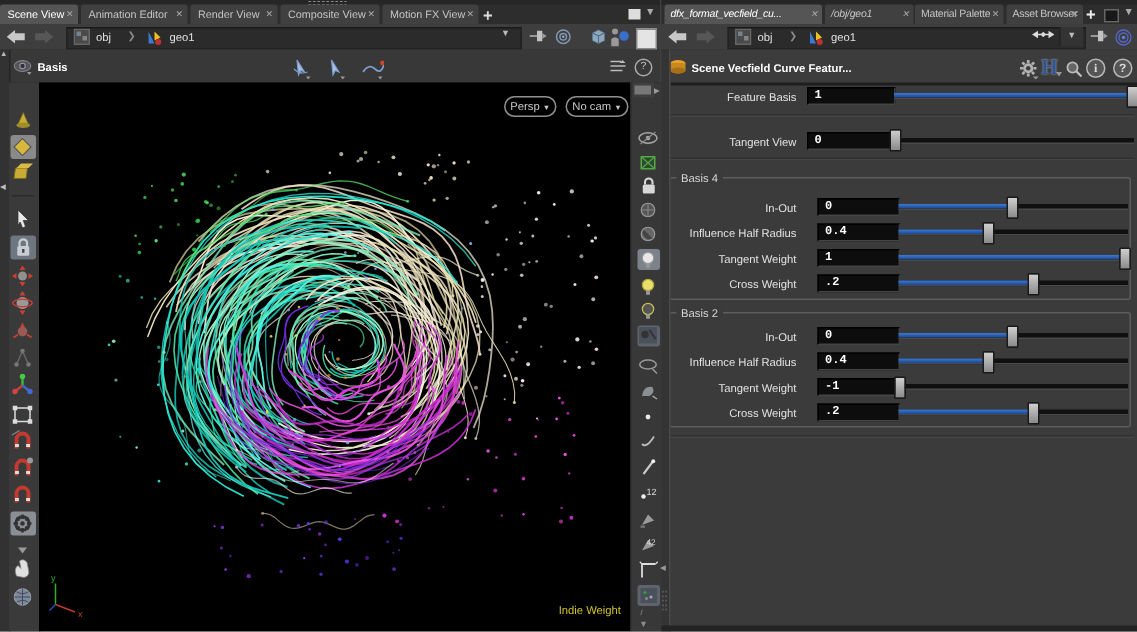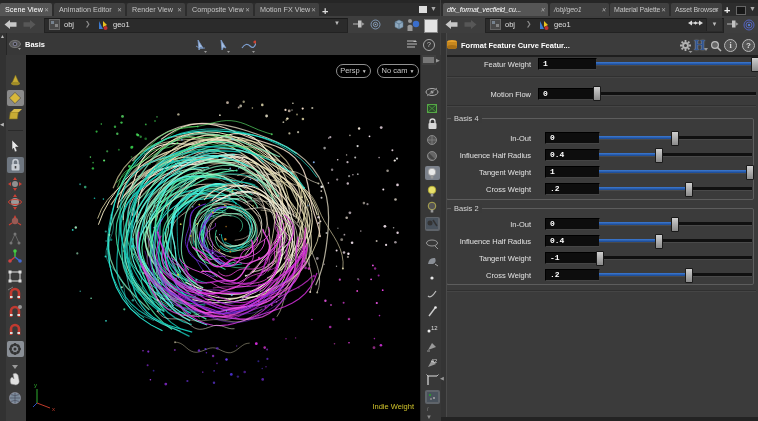--- a/index.html
+++ b/index.html
@@ -803,47 +803,47 @@
         <circle cx="6" cy="6" r="5" fill="none" stroke="#56c" stroke-width="0.9"></circle>
         <circle cx="6" cy="6" r="3" fill="none" stroke="#56c" stroke-width="0.9"></circle>
         <circle cx="6" cy="6" r="1.2" fill="#5a82cc"></circle>
       </svg>
 <div class="ab" style="left:0;top:33px;width:317px;height:22px;background:#3c3c3c;border-bottom:2px solid #1e1e1e"></div>
 <svg class="icon" style="left:5px;top:39px" width="12" height="11">
         <ellipse cx="6" cy="3" rx="5" ry="2" fill="#e8a22a"></ellipse>
         <path d="M1 3 V8 a5 2 0 0 0 10 0 V3" fill="#c8881e"></path>
         <ellipse cx="6" cy="8" rx="5" ry="2" fill="#a86f16"></ellipse>
       </svg>
-<div class="ab" style="left:20px;top:41px;width:113px;color:#fff;font-size:7.5px;font-weight:bold;white-space:nowrap;overflow:hidden">Format Feature Curve Featur...</div>
+<div class="ab" style="left:20px;top:41px;width:113px;color:#fff;font-size:7.5px;font-weight:bold;white-space:nowrap;overflow:hidden">Scene Vecfield Curve Featur...</div>
 <svg class="icon" style="left:238px;top:39px" width="14" height="14">
 <g fill="#b2b2b2">
           <circle cx="6.5" cy="6.5" r="3.4"></circle>
           <g stroke="#b2b2b2" stroke-width="1.8">
 <path d="M6.5 1 V3 M6.5 10 V12 M1 6.5 H3 M10 6.5 H12 M2.6 2.6 L4 4 M10.4 2.6 L9 4 M2.6 10.4 L4 9 M10.4 10.4 L9 9"></path>
           </g>
 <circle cx="6.5" cy="6.5" r="1.5" fill="#3c3c3c"></circle>
         </g>
 <path d="M9.5 12 h4 l-2 2Z" fill="#999"></path>
       </svg>
 <div class="ab" style="left:253px;top:37px;width:13px;height:15px;color:#31548f;font-size:14.5px;font-weight:bold;font-family:'Liberation Serif',serif;text-shadow:0 0 1.2px #c6d2e2">H</div>
 <div class="ab" style="left:263px;top:48px;width:0;height:0;border-left:2.5px solid transparent;border-right:2.5px solid transparent;border-top:3.5px solid #999"></div>
 <svg class="icon" style="left:269px;top:40px" width="12" height="12">
         <circle cx="5" cy="5" r="3.4" fill="#666" stroke="#bbb" stroke-width="1.2"></circle>
         <path d="M7.6 7.6 L11 11" stroke="#bbb" stroke-width="1.5"></path>
       </svg>
 <div class="ab" style="left:283px;top:39px;width:11px;height:11px;border:1.3px solid #b8b8b8;border-radius:50%;background:#555;color:#ddd;font-size:8px;font-weight:bold;text-align:center;line-height:11px;font-family:'Liberation Serif',serif">i</div>
 <div class="ab" style="left:301px;top:39px;width:11px;height:11px;border:1.3px solid #b8b8b8;border-radius:50%;background:#555;color:#ddd;font-size:8px;font-weight:bold;text-align:center;line-height:11px">?</div>
 <div class="ab" style="left:4px;top:76px;width:311px;height:1px;background:#303030;border-bottom:1px solid #454545"></div>
 <div class="ab" style="left:4px;top:105px;width:311px;height:1px;background:#303030;border-bottom:1px solid #454545"></div>
-<div class="vlabel" style="left:0;top:60px;width:90px">Featur Weight</div>
+<div class="vlabel" style="left:0;top:60px;width:90px">Feature Basis</div>
 <div class="vfield" style="left:97px;top:58px;width:53px;height:10px">1</div>
 <div class="sltrack" style="left:155px;top:62px;width:160px"></div>
 <div class="slblue" style="left:155px;top:62px;width:158px"></div>
 <div class="slhandle" style="left:310px;top:56.5px"></div>
-<div class="vlabel" style="left:0;top:89.5px;width:90px">Motion Flow</div>
+<div class="vlabel" style="left:0;top:89.5px;width:90px">Tangent View</div>
 <div class="vfield" style="left:97px;top:87.5px;width:53px;height:10px">0</div>
 <div class="sltrack" style="left:155px;top:91.5px;width:160px"></div>
 <div class="slhandle" style="left:151.5px;top:86.0px"></div>
 <div class="gbox" style="left:5px;top:118px;width:306px;height:80px"></div>
 <div class="glabel" style="left:10px;top:114px">Basis 4</div>
 <div class="vlabel" style="left:0;top:134px;width:90px">In-Out</div>
 <div class="vfield" style="left:104px;top:132px;width:49px;height:10px">0</div>
 <div class="sltrack" style="left:157.5px;top:136px;width:153.5px"></div>
 <div class="slblue" style="left:157.5px;top:136px;width:75.0px"></div>
 <div class="slhandle" style="left:229.5px;top:130.5px"></div>

